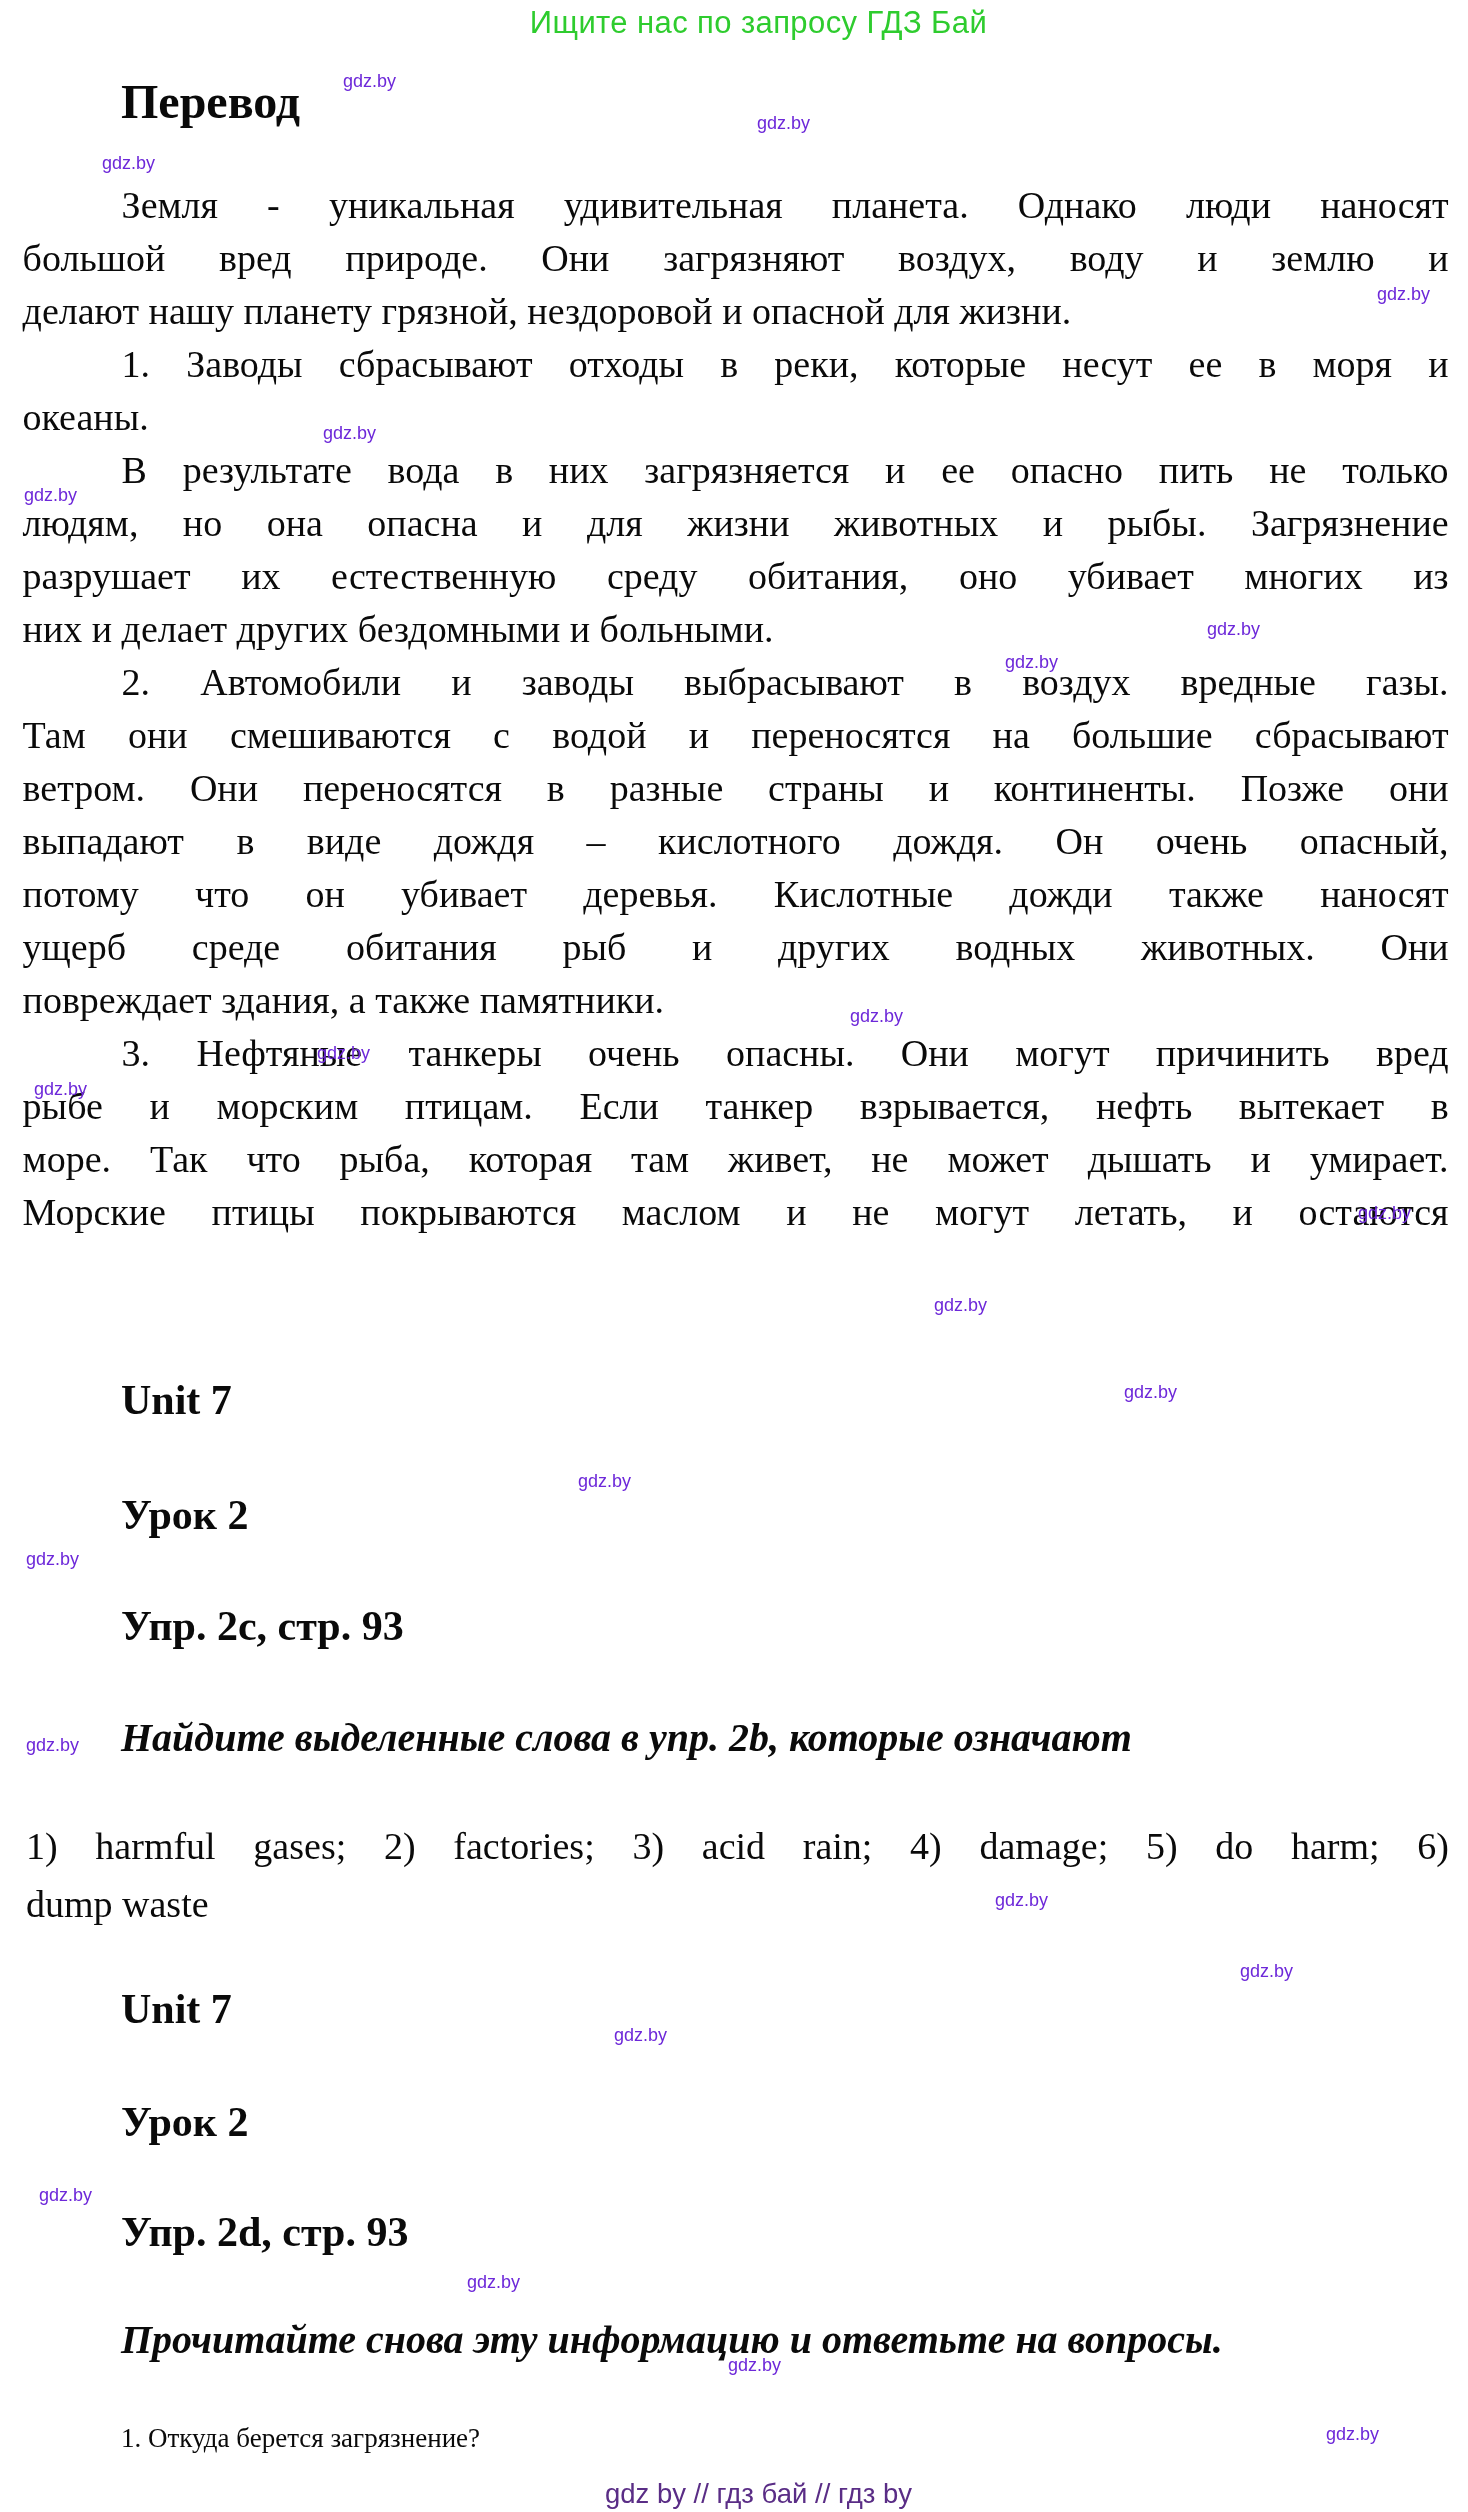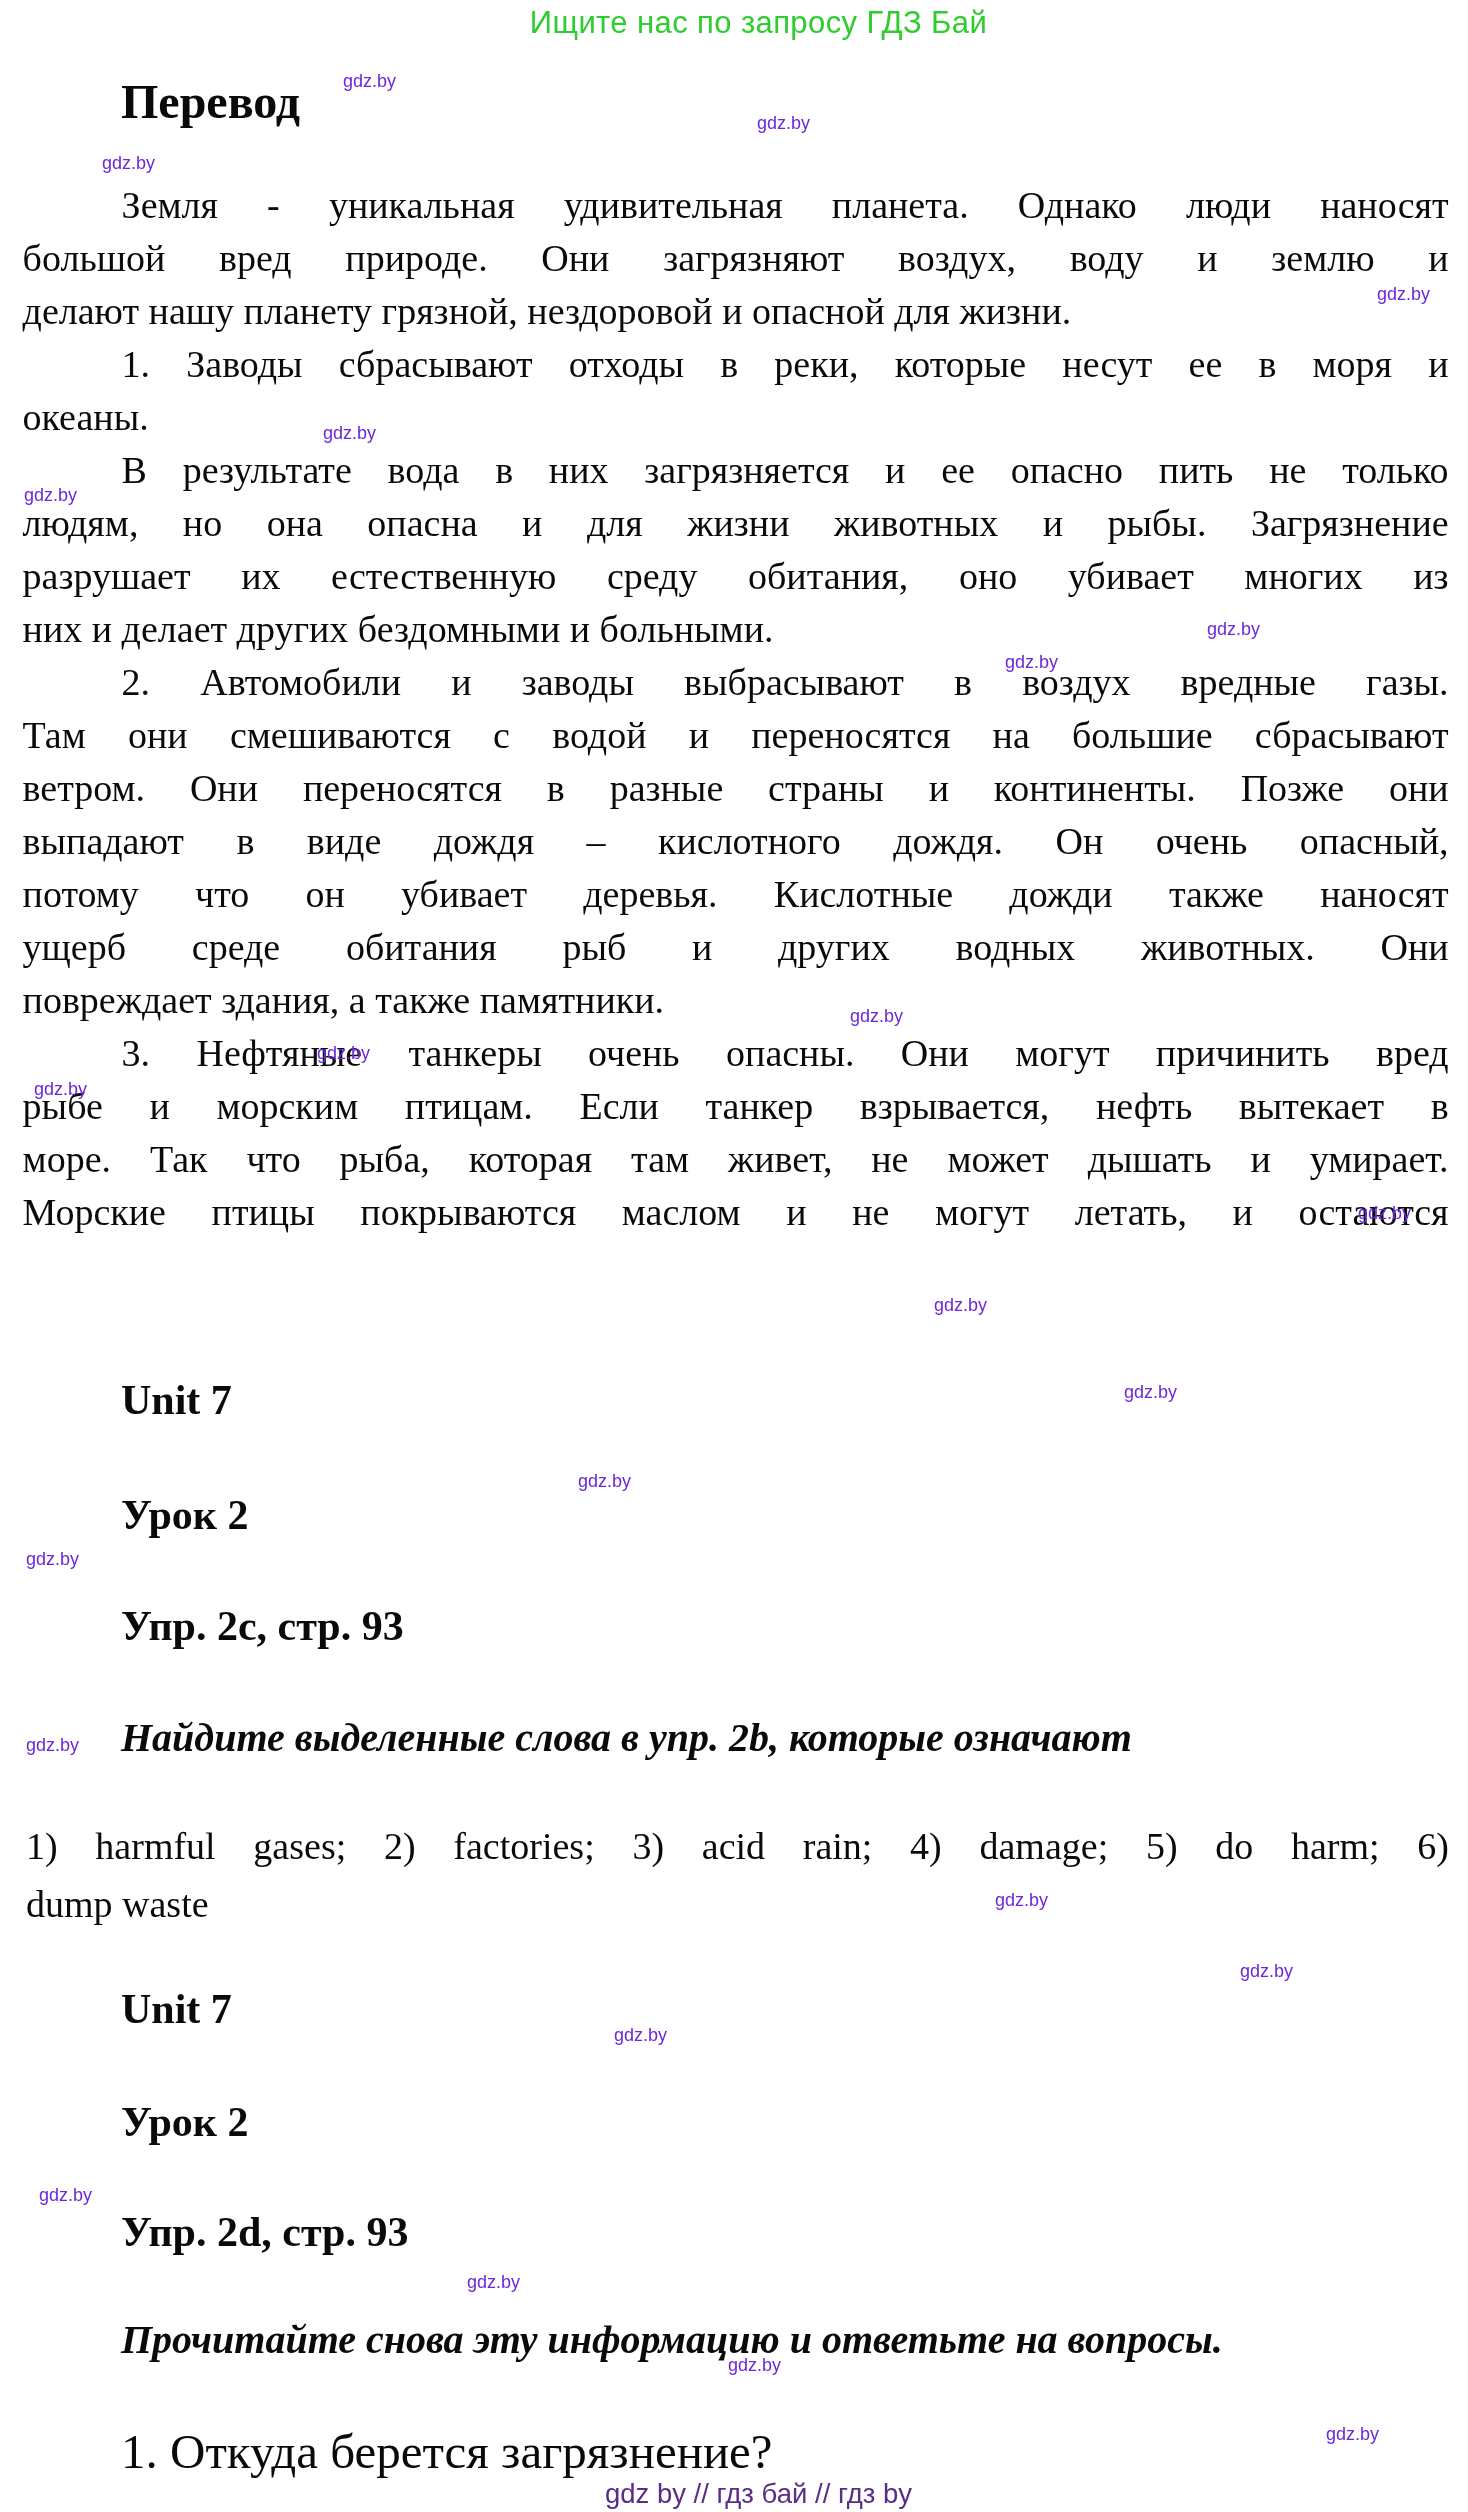--- a/index.html
+++ b/index.html
@@ -62,21 +62,21 @@
     position:absolute;
     left:121px;
     font-size:40px;
     font-weight:bold;
     white-space:nowrap;
     font-style:italic;
   }
   .question{
     position:absolute;
     left:121px;
-    font-size:49px;
+    font-size:27px;
     white-space:nowrap;
   }
   .footer{
     position:absolute;
     left:0; top:2478px; width:100%;
     text-align:center;
     font-family:"Liberation Sans", sans-serif;
     font-size:27.5px;
   }
 </style>

